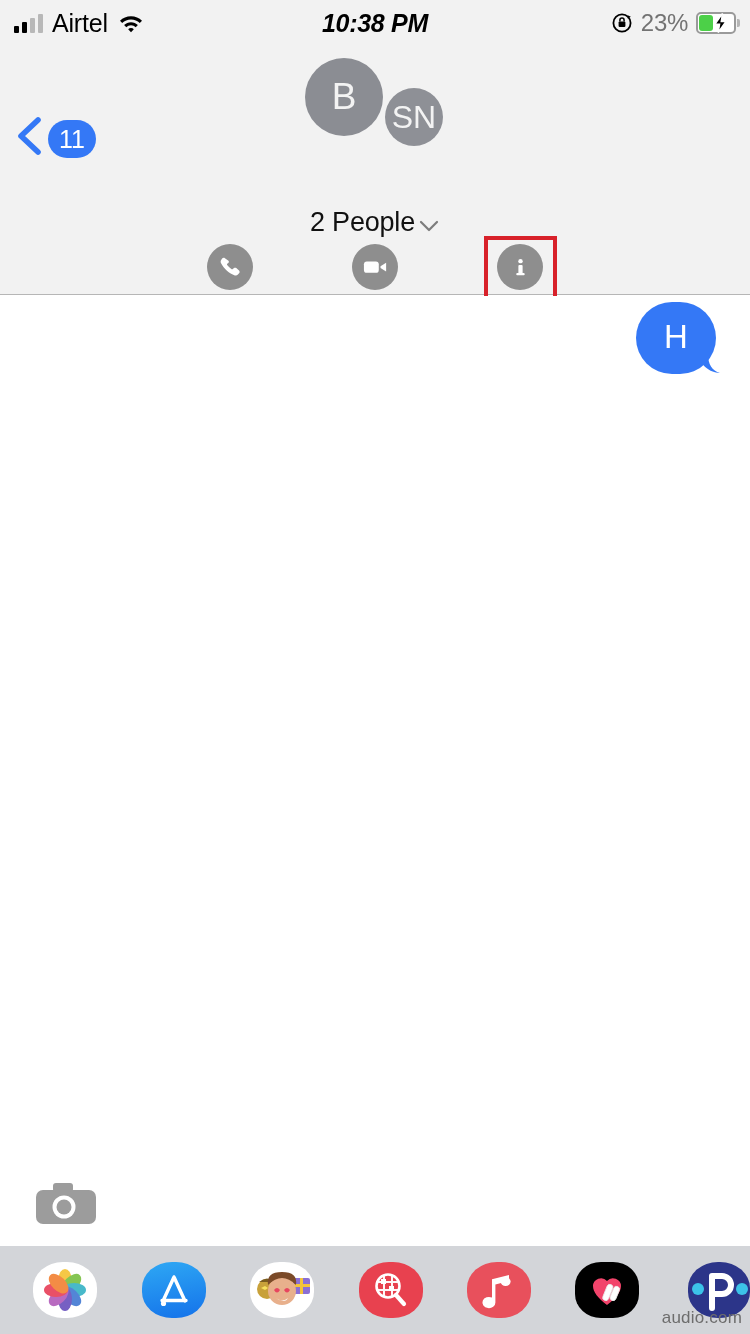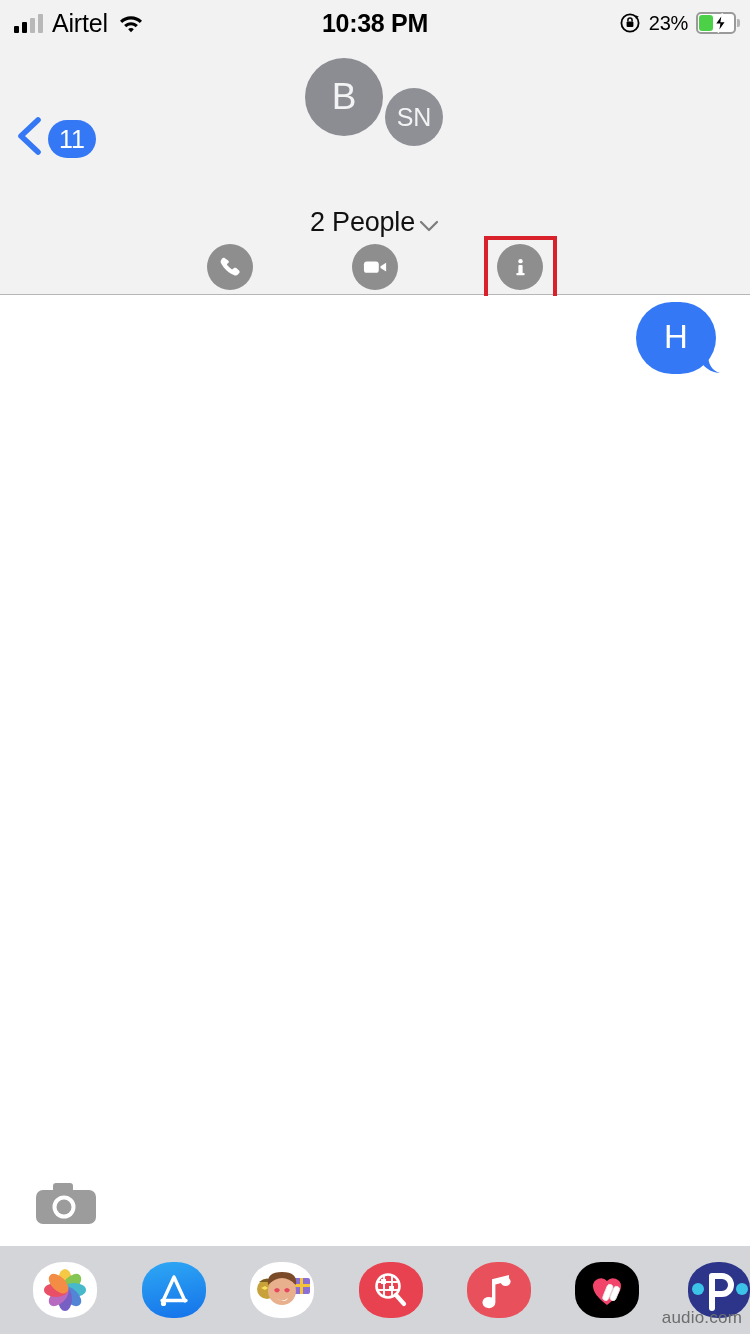--- a/index.html
+++ b/index.html
@@ -29,21 +29,21 @@
   .signal i:nth-child(3){ height:15px; background:#b8b8b8; }
   .signal i:nth-child(4){ height:19px; background:#b8b8b8; }
   .carrier{ font-size:25px; color:#000; letter-spacing:-0.2px; }
   .wifi{ width:28px; height:22px; display:block; }
 
   .sb-right{
     position:absolute; right:10px; top:0; height:46px;
     display:flex; align-items:center; gap:8px;
   }
   .rot-lock{ width:22px; height:22px; display:block; }
-  .batt-pct{ font-size:20px; color:#000000; letter-spacing:-0.3px;text-align:right; }
+  .batt-pct{ font-size:24px; color:#737373; letter-spacing:-0.3px;text-align:right; }
   .battery{ position:relative; width:44px; height:22px; }
   .battery .shell{
     position:absolute; left:0; top:0; width:40px; height:22px;
     border:2px solid #9a9a9a; border-radius:5px; background:#fff;
   }
   .battery .nub{
     position:absolute; right:0; top:7px; width:3px; height:8px;
     background:#b5b5b5; border-radius:0 2px 2px 0;
   }
   .battery .fill{
@@ -80,21 +80,21 @@
   .avatar{
     position:absolute; border-radius:50%;
     background:#8b8d93; color:#f3f3f3;
     display:flex; align-items:center; justify-content:center;
     font-weight:400;
   }
   .avatar.primary{
     left:305px; top:4px; width:78px; height:78px; font-size:37px;
   }
   .avatar.secondary{
-    left:385px; top:34px; width:58px; height:58px; font-size:25px;
+    left:385px; top:34px; width:58px; height:58px; font-size:32px;
     background:#8e9096;
   }
 
   #people-row{
     position:absolute; top:161px; left:0; width:750px;
     display:flex; align-items:center; justify-content:center; gap:3px;
     cursor:pointer;
   }
   #people-row .label{ font-size:27px; color:#111; letter-spacing:-0.2px; }
   .chev-down{ width:22px; height:14px; display:block; margin-top:6px; }
@@ -193,21 +193,21 @@
     <span class="carrier">Airtel</span>
     <span class="wifi">
       <svg viewBox="0 0 28 22" width="28" height="22">
         <path d="M14 4.3c4.3 0 8.2 1.7 11 4.4l-2.2 2.3C20.5 8.8 17.4 7.4 14 7.4S7.5 8.8 5.2 11L3 8.7C5.8 6 9.7 4.3 14 4.3z" fill="#000"></path>
         <path d="M14 10.2c2.7 0 5.1 1.1 6.9 2.8l-2.2 2.3c-1.2-1.2-2.9-2-4.7-2s-3.5.8-4.7 2l-2.2-2.3c1.8-1.7 4.2-2.8 6.9-2.8z" fill="#000"></path>
         <path d="M14 16.1c1.1 0 2.1.4 2.8 1.2L14 20.2l-2.8-2.9c.7-.8 1.7-1.2 2.8-1.2z" fill="#000"></path>
       </svg>
     </span>
   </div>
 
-  <div style="position:absolute;left:0;top:0;width:750px;height:46px;display:flex;align-items:center;justify-content:center;">
+  <div style="position:absolute;left:0;top:0;width:750px;height:46px;display:flex;align-items:center;justify-content:center;font-style:italic;">
     <span style="font-size:25px;font-weight:bold;color:#000;letter-spacing:-0.3px;">10:38 PM</span>
   </div>
 
   <div class="sb-right">
     <span class="rot-lock">
       <svg viewBox="0 0 22 22" width="22" height="22">
         <circle cx="11" cy="11" r="8.6" fill="none" stroke="#000" stroke-width="1.8"></circle>
         <rect x="7.6" y="9.4" width="6.8" height="5.6" rx="1.1" fill="#000"></rect>
         <path d="M8.9 9.4V8.2a2.1 2.1 0 0 1 4.2 0v1.2" fill="none" stroke="#000" stroke-width="1.5"></path>
         <path d="M16.6 3.2l3.3 1.6-3.3 1.8z" fill="#000"></path>

